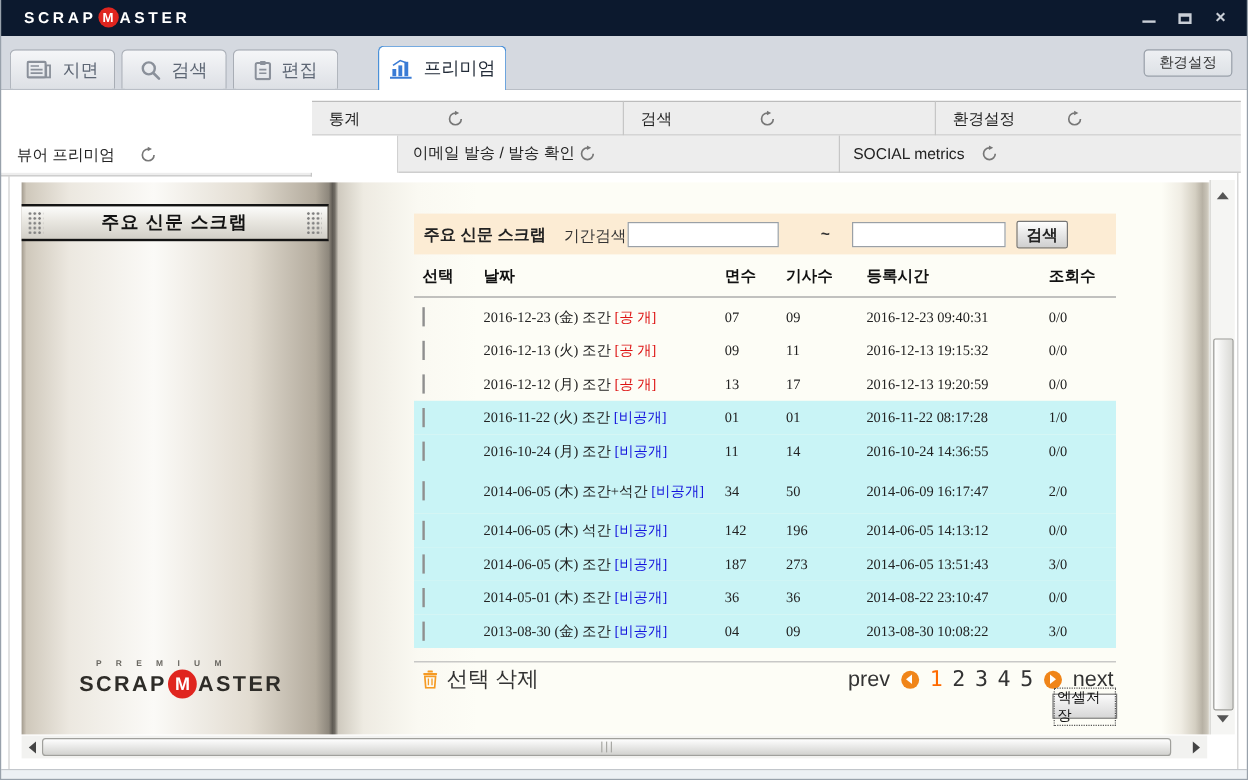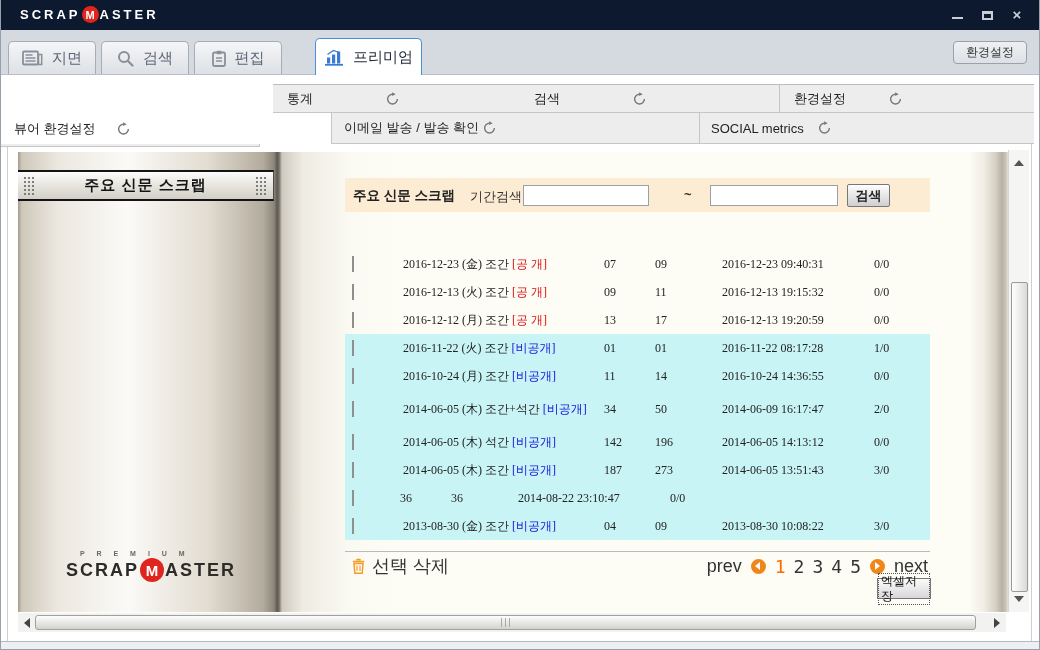--- a/index.html
+++ b/index.html
@@ -215,21 +215,21 @@
 
 <div class="abs stab row1" style="left:0; width:260px;margin-top:34px;">
   <span class="lbl">평가</span>
   <span class="refresh" style="left:112px;">
     <svg width="15" height="15" viewBox="0 0 16 16">
         <path d="M8 2.9 a5.2 5.2 0 1 0 5.2 5.2" fill="none" stroke="#777" stroke-width="1.5"></path>
         <path d="M7.6 0.9 L11.4 2.9 L7.6 4.9 Z" fill="#777"></path>
       </svg>
   </span>
 </div>
-<div class="abs stab row1" style="left:273px; width:260px;">
+<div class="abs stab row1" style="left:260px; width:260px;">
   <span class="lbl">통계</span>
   <span class="refresh" style="left:112px;">
     <svg width="15" height="15" viewBox="0 0 16 16">
         <path d="M8 2.9 a5.2 5.2 0 1 0 5.2 5.2" fill="none" stroke="#777" stroke-width="1.5"></path>
         <path d="M7.6 0.9 L11.4 2.9 L7.6 4.9 Z" fill="#777"></path>
       </svg>
   </span>
 </div>
 <div class="abs stab row1" style="left:520px; width:260px;">
   <span class="lbl">검색</span>
@@ -244,21 +244,21 @@
   <span class="lbl">환경설정</span>
   <span class="refresh" style="left:108px;">
     <svg width="15" height="15" viewBox="0 0 16 16">
         <path d="M8 2.9 a5.2 5.2 0 1 0 5.2 5.2" fill="none" stroke="#777" stroke-width="1.5"></path>
         <path d="M7.6 0.9 L11.4 2.9 L7.6 4.9 Z" fill="#777"></path>
       </svg>
   </span>
 </div>
 
 <div class="abs stab row2 active" style="left:0; width:332px;">
-  <span class="lbl">뷰어 환경설정</span>
+  <span class="lbl">뷰어 프리미엄</span>
   <span class="refresh" style="left:116px;">
     <svg width="15" height="15" viewBox="0 0 16 16">
         <path d="M8 2.9 a5.2 5.2 0 1 0 5.2 5.2" fill="none" stroke="#777" stroke-width="1.5"></path>
         <path d="M7.6 0.9 L11.4 2.9 L7.6 4.9 Z" fill="#777"></path>
       </svg>
   </span>
 </div>
 <div class="abs stab row2" style="left:332px; width:368px;">
   <span class="lbl" style="left:12px;">이메일 발송 / 발송 확인</span>
   <span class="refresh" style="left:150px;">
@@ -303,20 +303,28 @@
     <span class="title">주요 신문 스크랩</span>
     <span class="plabel">기간검색</span>
     <input class="date-input di-from" style="">
     <span class="tilde">~</span>
     <input class="date-input di-to" style="">
     <div class="search-btn">
       <span>검색</span>
     </div>
   </div>
 
+  <div class="thead">
+    <span class="c1">선택</span>
+    <span class="c2">날짜</span>
+    <span class="c3">면수</span>
+    <span class="c4">기사수</span>
+    <span class="c5">등록시간</span>
+    <span class="c6">조회수</span>
+  </div>
 
   <div class="tbody">
       <div class="trow">
     <span class="c1"><span class="cb"></span></span>
     <span class="c2 datecell"><span>2016-12-23 (金) 조간</span> <span class="st pub">[공 개]</span></span>
     <span class="c3">07</span>
     <span class="c4">09</span>
     <span class="c5">2016-12-23 09:40:31</span>
     <span class="c6">0/0</span>
   </div>
@@ -371,20 +379,21 @@
       <div class="trow hl">
     <span class="c1"><span class="cb"></span></span>
     <span class="c2 datecell"><span>2014-06-05 (木) 조간</span> <span class="st priv">[비공개]</span></span>
     <span class="c3">187</span>
     <span class="c4">273</span>
     <span class="c5">2014-06-05 13:51:43</span>
     <span class="c6">3/0</span>
   </div>
       <div class="trow hl">
     <span class="c1"><span class="cb"></span></span>
+    <span class="c2 datecell"><span>2014-05-01 (木) 조간</span> <span class="st priv">[비공개]</span></span>
     <span class="c3">36</span>
     <span class="c4">36</span>
     <span class="c5">2014-08-22 23:10:47</span>
     <span class="c6">0/0</span>
   </div>
       <div class="trow hl">
     <span class="c1"><span class="cb"></span></span>
     <span class="c2 datecell"><span>2013-08-30 (金) 조간</span> <span class="st priv">[비공개]</span></span>
     <span class="c3">04</span>
     <span class="c4">09</span>

